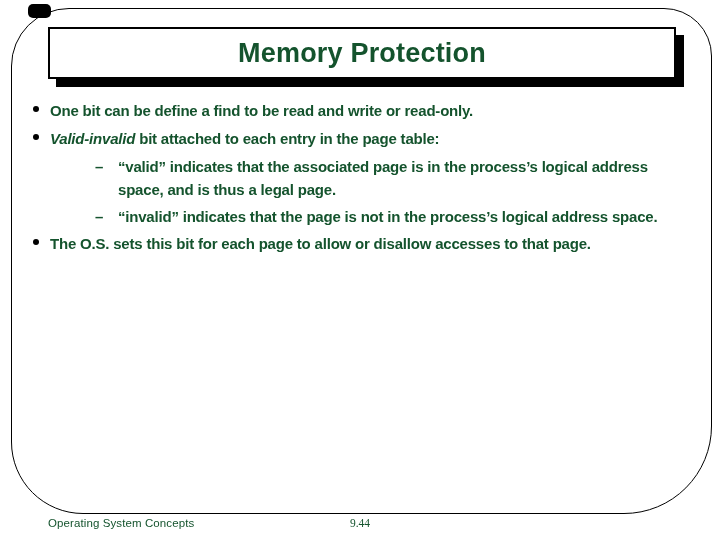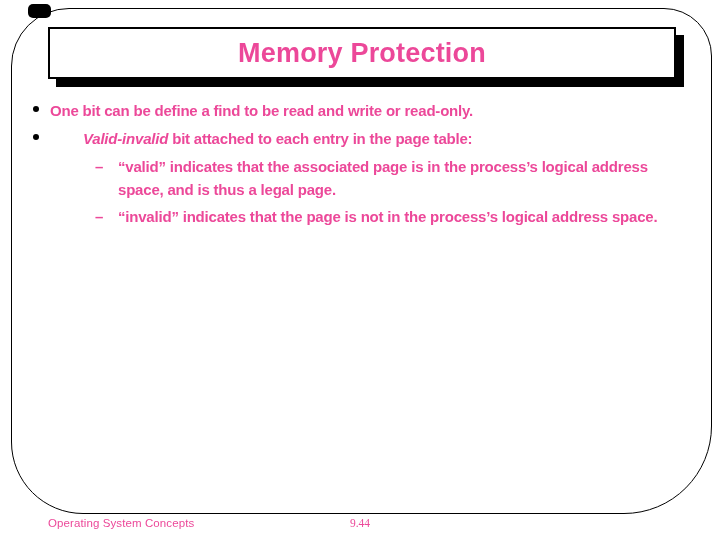--- a/index.html
+++ b/index.html
@@ -2,21 +2,21 @@
 <html><head>
 <meta charset="utf-8">
 <style>
   html, body { margin: 0; padding: 0; background: #ffffff; }
   .slide {
     position: relative;
     width: 720px;
     height: 540px;
     background: #ffffff;
     font-family: "Liberation Sans", sans-serif;
-    color: #ec4899;
+    color: #14532d;
     overflow: hidden;
   }
   
   .corner-mark {
     position: absolute;
     left: 28px; top: 4px;
     width: 23px; height: 14px;
     background: #000000;
     border-radius: 5px;
   }
@@ -65,21 +65,21 @@
     border-radius: 50%;
   }
   .btext {
     flex: 1 1 auto;
     max-width: 643px;
     font-size: 15px;
     font-weight: bold;
     line-height: 23px;
     letter-spacing: -0.2px;
   }
-  .italic-lead { font-style: italic; margin-left: 33px; }
+  .italic-lead { font-style: italic; }
   .sub-item {
     display: flex;
     align-items: flex-start;
     margin: 2px 0 4px 62px;
   }
   .dash {
     flex: 0 0 auto;
     width: 15px;
     margin-right: 8px;
     font-size: 15px;
@@ -132,18 +132,22 @@
       <span class="dash">–</span>
       <span class="btext">“valid” indicates that the associated page is in the process’s logical address space, and is thus a legal page.</span>
     </div>
 
     <div class="sub-item">
       <span class="dash">–</span>
       <span class="btext">“invalid” indicates that the page is not in the process’s logical address space.</span>
     </div>
 
 
+    <div class="bullet-item">
+      <span class="dot"></span>
+      <span class="btext">The O.S. sets this bit for each page to allow or disallow accesses to that page.</span>
+    </div>
 
   </div>
 
   <div class="footer-course">Operating System Concepts</div>
   <div class="footer-page">9.44</div>
 </div>
 
 </body></html>

